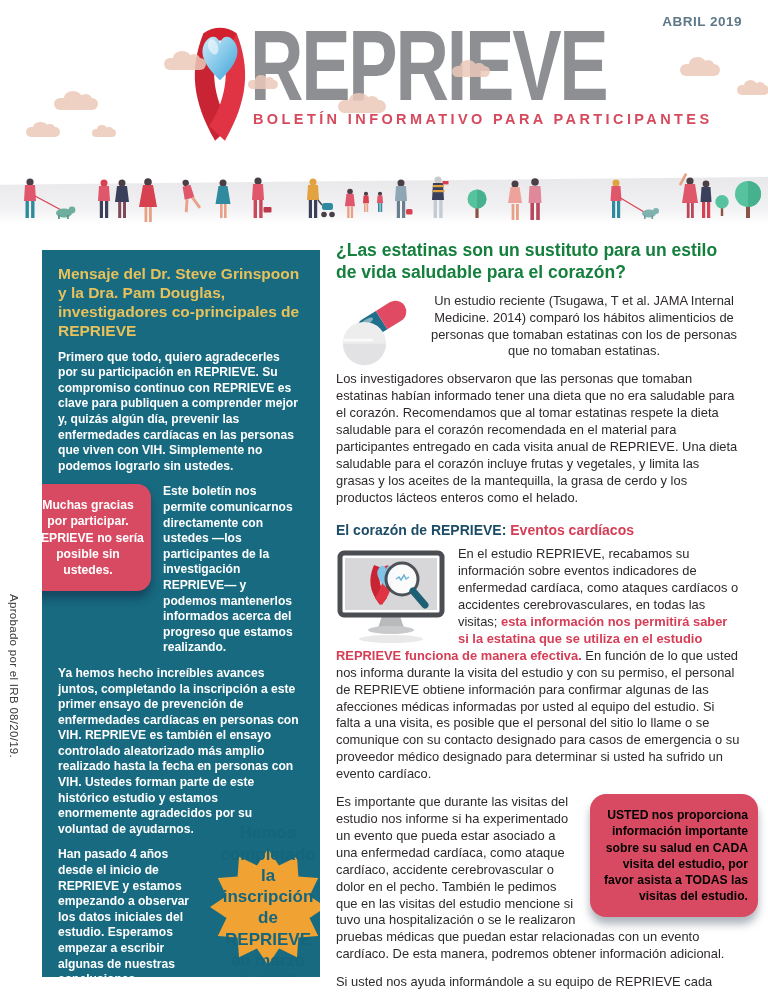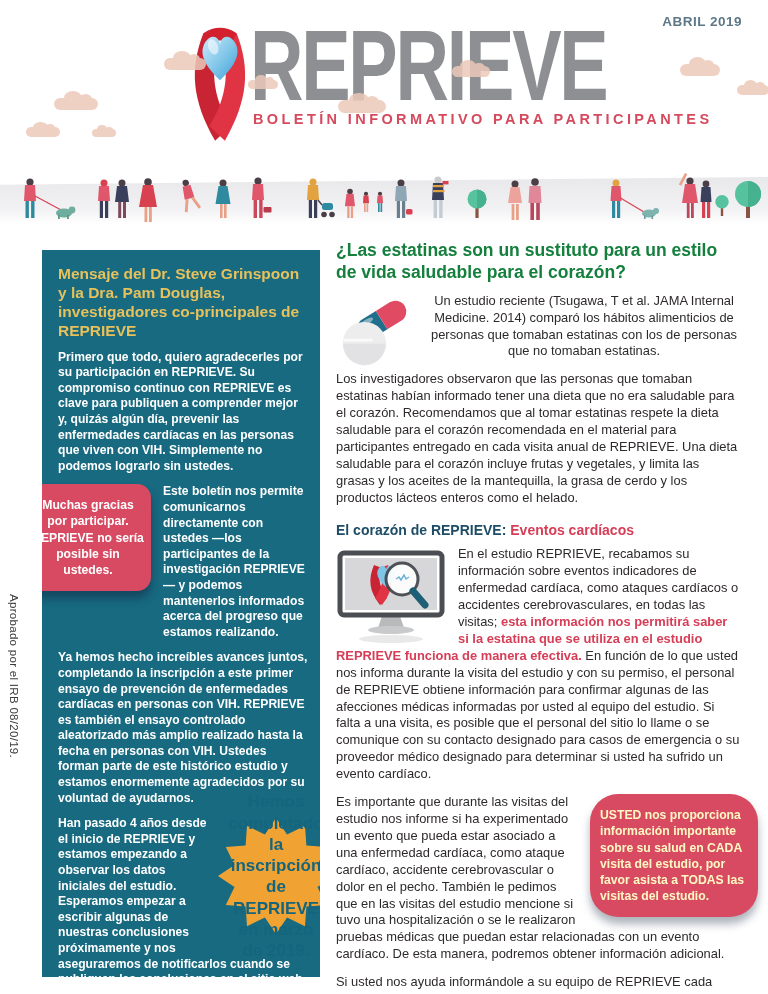--- a/index.html
+++ b/index.html
@@ -18,21 +18,21 @@
   .cloud::after{content:"";position:absolute;right:14%;top:-30%;width:30%;height:90%;background:#ecc9b9;border-radius:50%;}
 
   
   .band{position:absolute;left:0;top:176px;width:768px;height:48px;
         background:linear-gradient(180deg,#e8e8ea 0%,#f2f2f4 70%,#ffffff 100%);
         clip-path:polygon(0 18%,100% 2%,100% 100%,0 100%);}
   .people{position:absolute;left:0;top:160px;width:768px;height:64px;}
 
   
   .sidebar{position:absolute;left:42px;top:250px;width:278px;height:727px;background:#176a80;
-           padding:15px 12px 12px 16px;box-sizing:border-box;overflow:hidden;}
+           padding:15px 20px 12px 16px;box-sizing:border-box;overflow:hidden;}
   .sb-title{color:#e6c15c;font-size:15.5px;font-weight:bold;line-height:1.22;margin:0 0 9px;}
   .sb-p{color:#ffffff;font-weight:bold;font-size:12.1px;line-height:1.29;margin:0 0 10px;}
   .thanks-row{display:flex;align-items:flex-start;margin:0 0 10px;}
   .thanks{flex:0 0 126px;margin-left:-33px;background:#d84a62;border-radius:14px;padding:13px 7px;
           color:#fff;font-weight:bold;font-size:12.2px;line-height:1.32;text-align:center;
           box-shadow:0 7px 9px rgba(20,36,64,.5);box-sizing:border-box;}
   .thanks-row .sb-p{margin:0 0 0 12px;}
   .star-wrap{float:right;position:relative;width:120px;height:128px;margin:-4px -28px 2px 6px;}
   .star-wrap svg{position:absolute;inset:0;width:100%;height:100%;}
   .star-text{position:absolute;inset:0;display:flex;align-items:center;justify-content:center;text-align:center;
@@ -43,22 +43,22 @@
   .rightcol{position:absolute;left:336px;top:240px;width:404px;}
   .stat-title{font-size:17.5px;color:#15803d;font-weight:bold;line-height:1.25;margin:0 0 9px;}
   .body-p{font-size:12.9px;color:#2e2a2b;line-height:1.31;margin:0 0 11px;}
   .statins-p1{text-align:center;}
   .pill-fig{float:left;width:84px;height:76px;margin:0 8px 2px 0;}
   .heart-title{font-size:14px;font-weight:bold;line-height:1.2;margin:15px 0 8px;}
   .heart-title .pre{color:#1d4d66;}
   .heart-title .hl{color:#d63d56;}
   .monitor-fig{float:left;width:110px;height:96px;margin:3px 12px 2px 0;}
   .red-strong{color:#d63d56;font-weight:bold;}
-  .usted{float:right;width:168px;margin:0 -18px 8px 14px;background:#d84a62;border-radius:28px;padding:13px 10px;
-         color:#fef9c3;font-weight:bold;font-size:12.2px;line-height:1.33;text-align:left;
+  .usted{float:right;width:168px;margin:0 -18px 8px 14px;background:#d84a62;border-radius:16px;padding:13px 10px;
+         color:#000000;font-weight:bold;font-size:12.2px;line-height:1.33;text-align:right;
          box-shadow:0 7px 9px rgba(20,36,64,.35);box-sizing:border-box;}
 </style>
 </head>
 <body>
 
 <div class="page">
 
   <div class="issue-date">ABRIL 2019</div>
 
   <svg class="ribbon-logo" viewBox="0 0 90 126">

